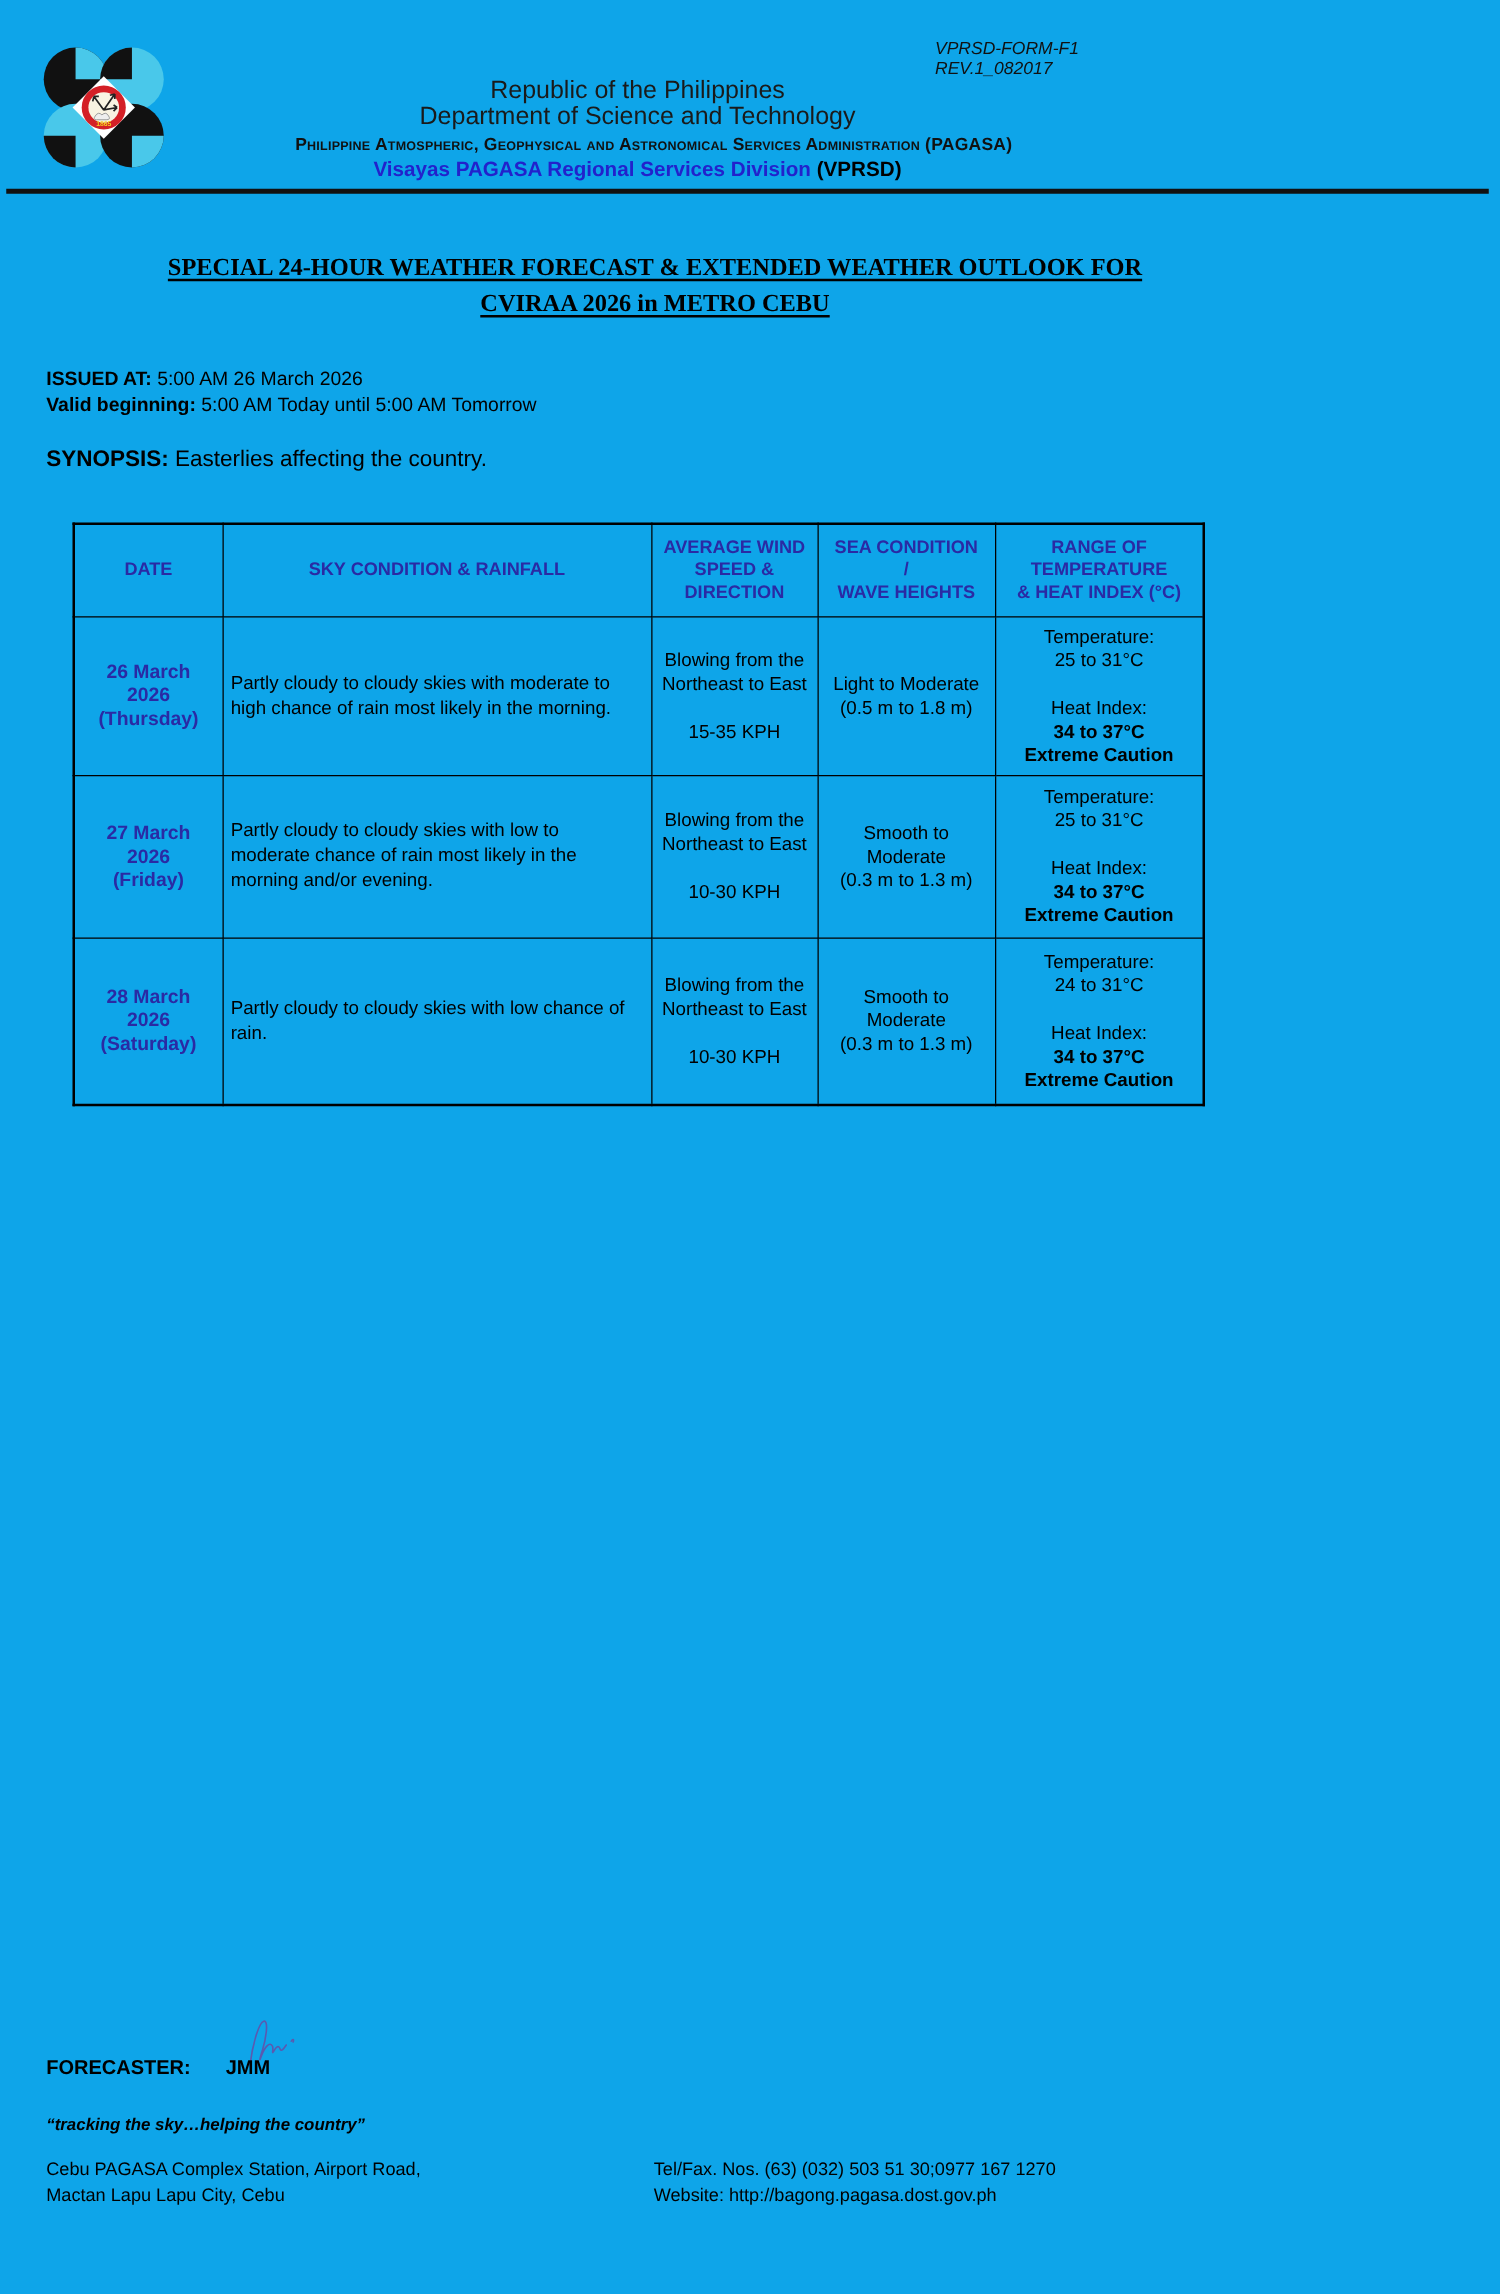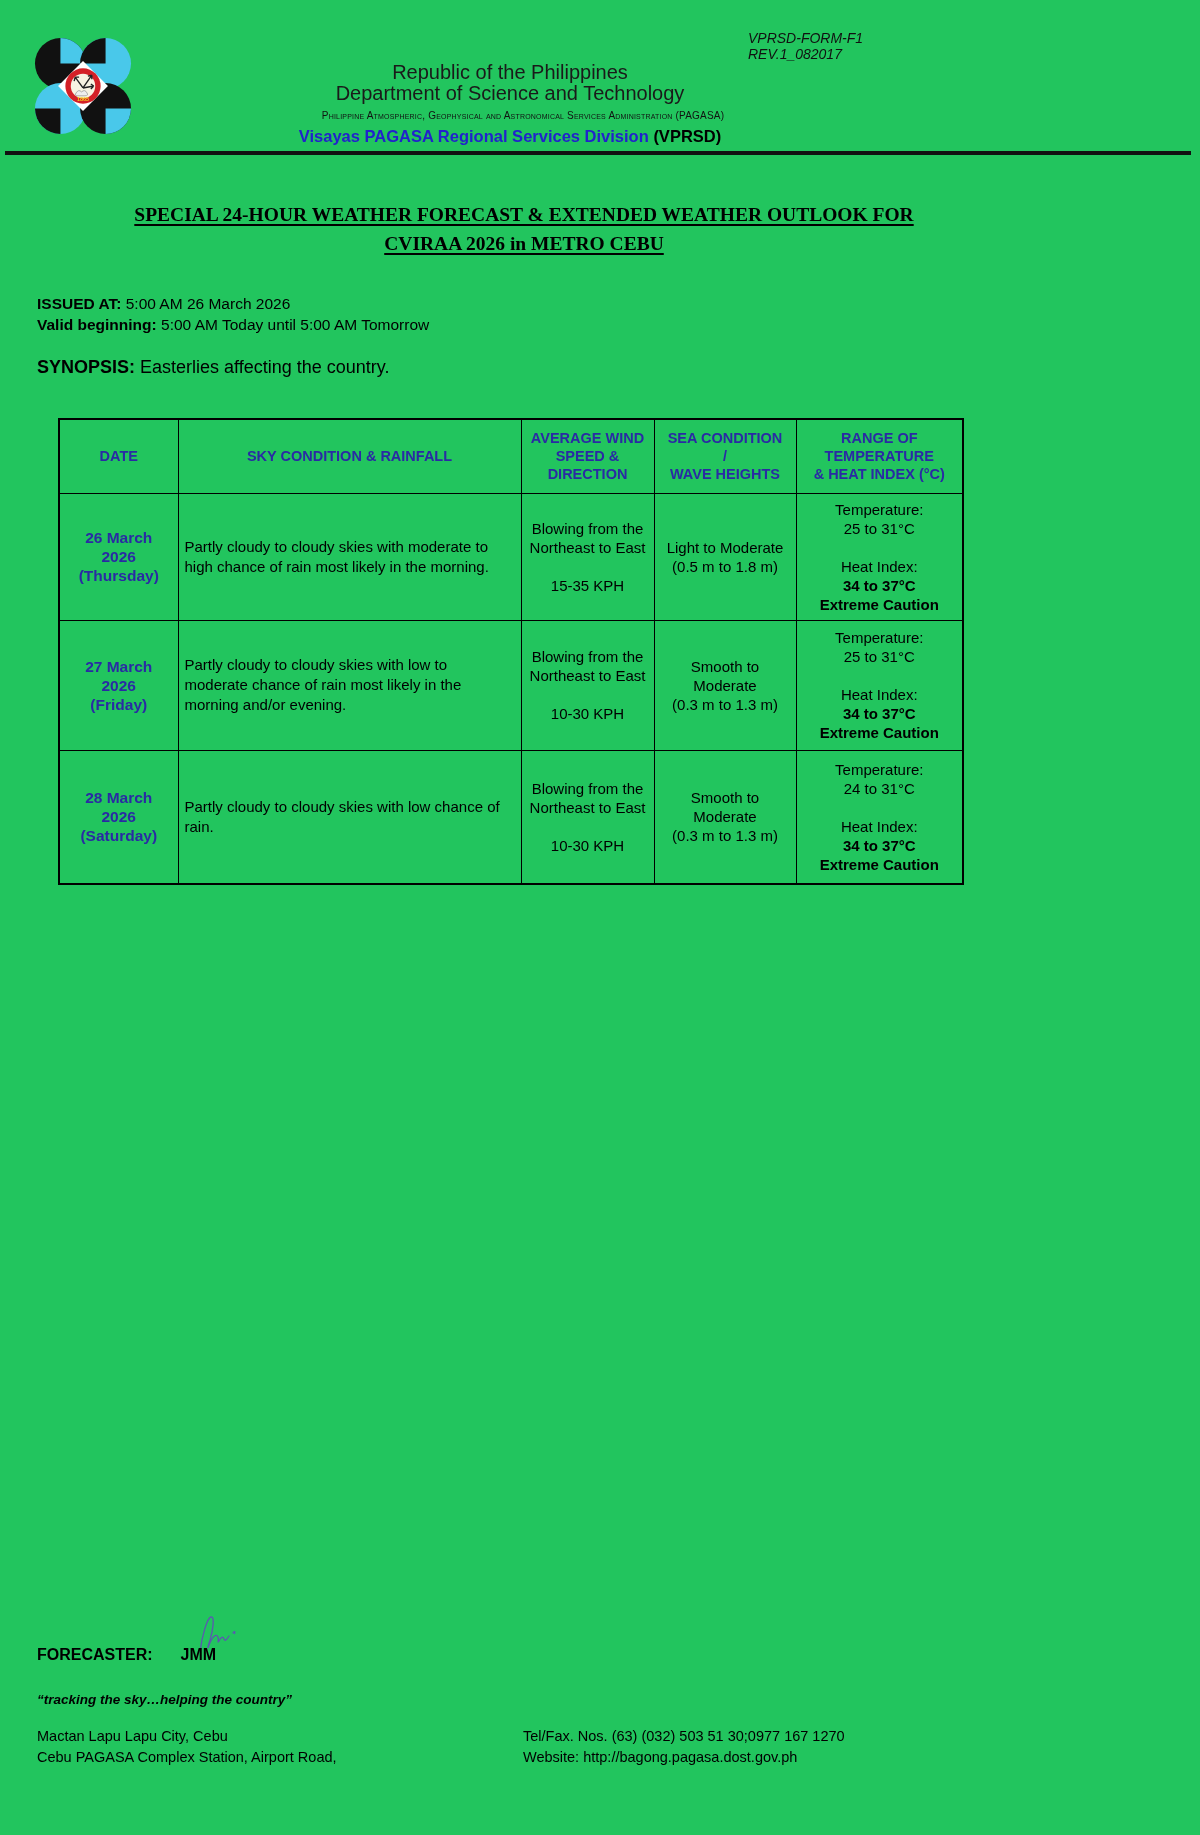--- a/index.html
+++ b/index.html
@@ -1,36 +1,36 @@
 <!DOCTYPE html>
 <html><head>
 <meta charset="utf-8">
 <style>
   * { box-sizing: border-box; }
   html,body { margin:0; padding:0; background:#9a9a9a; }
   .page {
     position:relative; width:1200px; height:1835px; margin:0 auto;
-    background:#22c55e; color:#000;
+    background:#0ea5e9; color:#000;
     font-family:"Liberation Sans", sans-serif;
     overflow:hidden;
   }
   .pre { white-space:pre-line; }
 
   
   .form-code {
     position:absolute; top:30px; left:748px; width:210px;
     font-style:italic; font-size:14px; color:#111; letter-spacing:0;
   }
 
   
   .logo { position:absolute; left:34px; top:37px; width:98px; height:98px; }
   .letterhead-text { position:absolute; left:0; top:62px; width:1020px; text-align:center; }
   .lh1, .lh2 { font-size:20px; line-height:21px; color:#1a1a1a; }
   .lh3 {
-    margin-top:2px; font-size:10px; line-height:19px; font-weight:normal;
+    margin-top:2px; font-size:14px; line-height:19px; font-weight:bold;
     font-variant:small-caps; letter-spacing:0.2px; color:#111;padding-left:26px;
   }
   .lh4 { margin-top:1px; font-size:16.5px; line-height:20px; font-weight:bold; }
   .lh4 .blue { color:#2222cc; }
 
   .rule { position:absolute; left:5px; top:151px; width:1186px; height:4px; background:#111; }
 
   
   .doc-title {
     position:absolute; left:16px; top:200px; width:1016px; text-align:center;
@@ -227,22 +227,22 @@
   </div>
 
   <div class="forecaster">
     <span>FORECASTER:</span><span class="initials">JMM</span>
   </div>
 
   <div class="tagline">“tracking the sky…helping the country”</div>
 
   <div class="footer">
     <div>
+      <div>Cebu PAGASA Complex Station, Airport Road,</div>
       <div>Mactan Lapu Lapu City, Cebu</div>
-      <div>Cebu PAGASA Complex Station, Airport Road,</div>
     </div>
     <div>
       <div>Tel/Fax. Nos. (63) (032) 503 51 30;0977 167 1270</div>
       <div>Website: http://bagong.pagasa.dost.gov.ph</div>
     </div>
   </div>
 
 </div>
 
 </body></html>

